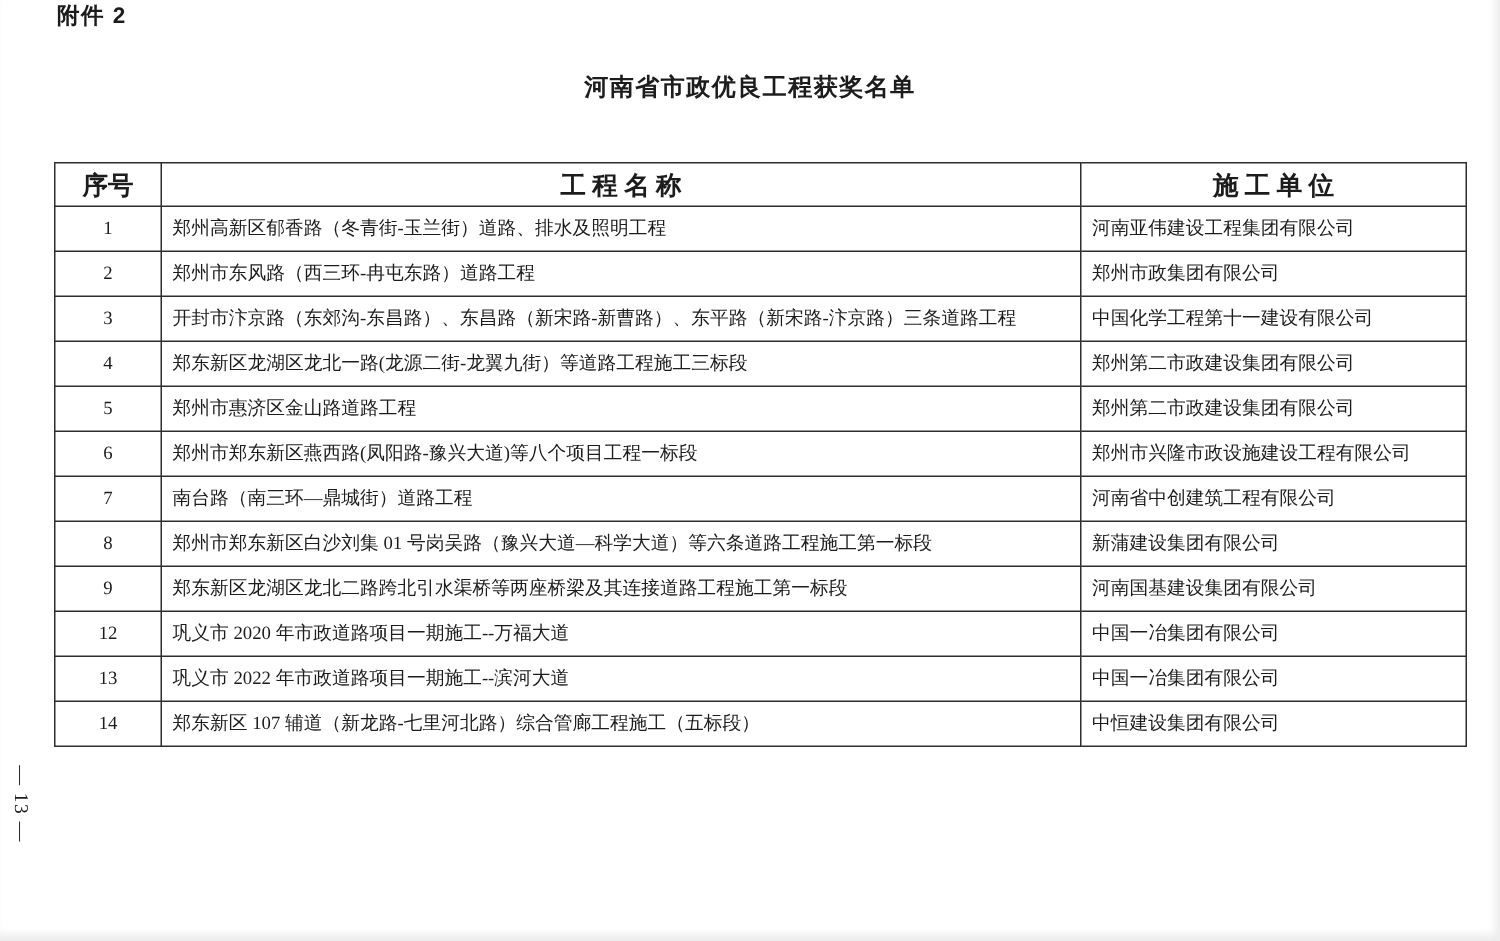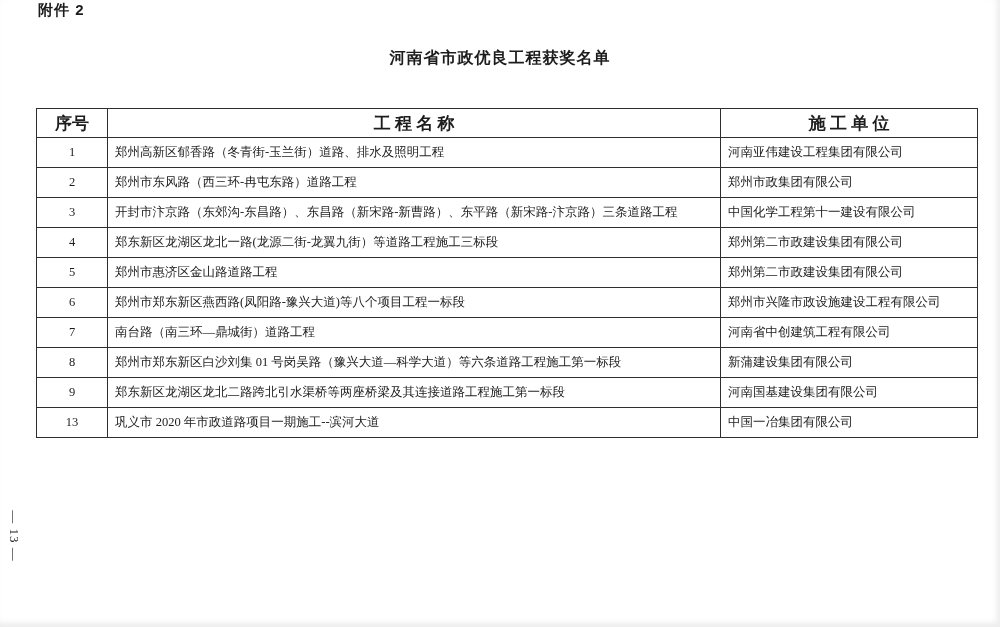--- a/index.html
+++ b/index.html
@@ -153,22 +153,32 @@
   </tr>
 
   <tr>
     <td class="col-no">9</td>
     <td class="col-project">郑东新区龙湖区龙北二路跨北引水渠桥等两座桥梁及其连接道路工程施工第一标段</td>
     <td class="col-unit">河南国基建设集团有限公司</td>
   </tr>
 
 
 
+  <tr>
+    <td class="col-no">12</td>
+    <td class="col-project">巩义市 2020 年市政道路项目一期施工--万福大道</td>
+    <td class="col-unit">中国一冶集团有限公司</td>
+  </tr>
 
   <tr>
     <td class="col-no">13</td>
-    <td class="col-project">巩义市 2020 年市政道路项目一期施工--滨河大道</td>
+    <td class="col-project">巩义市 2022 年市政道路项目一期施工--滨河大道</td>
     <td class="col-unit">中国一冶集团有限公司</td>
   </tr>
 
+  <tr>
+    <td class="col-no">14</td>
+    <td class="col-project">郑东新区 107 辅道（新龙路-七里河北路）综合管廊工程施工（五标段）</td>
+    <td class="col-unit">中恒建设集团有限公司</td>
+  </tr>
 
 </tbody>
 </table>
 
 </body></html>

